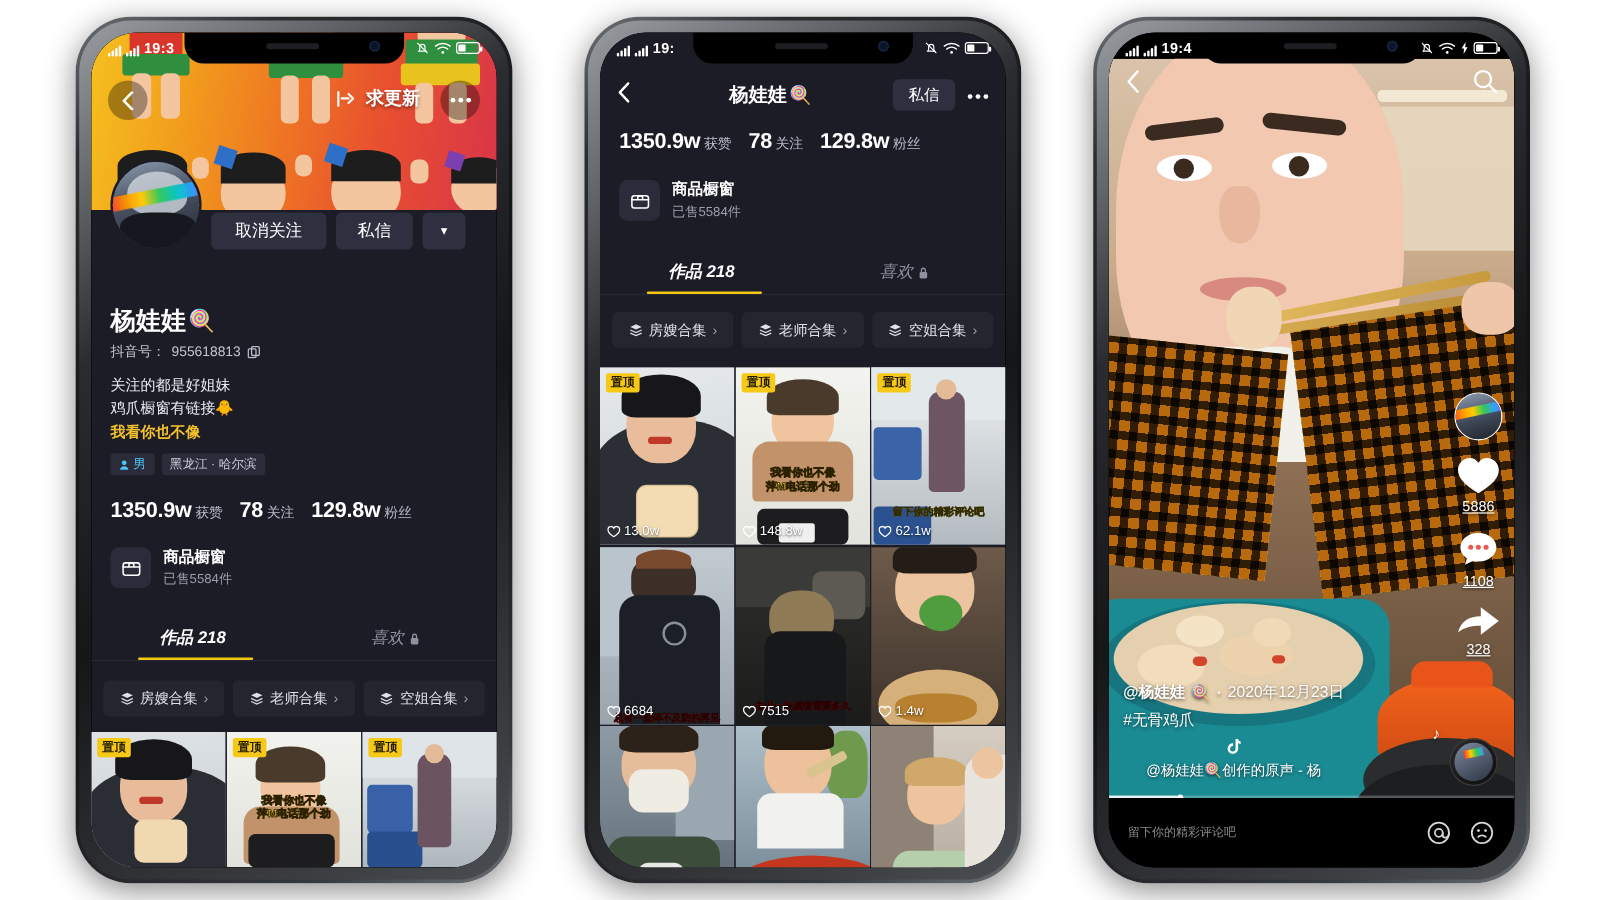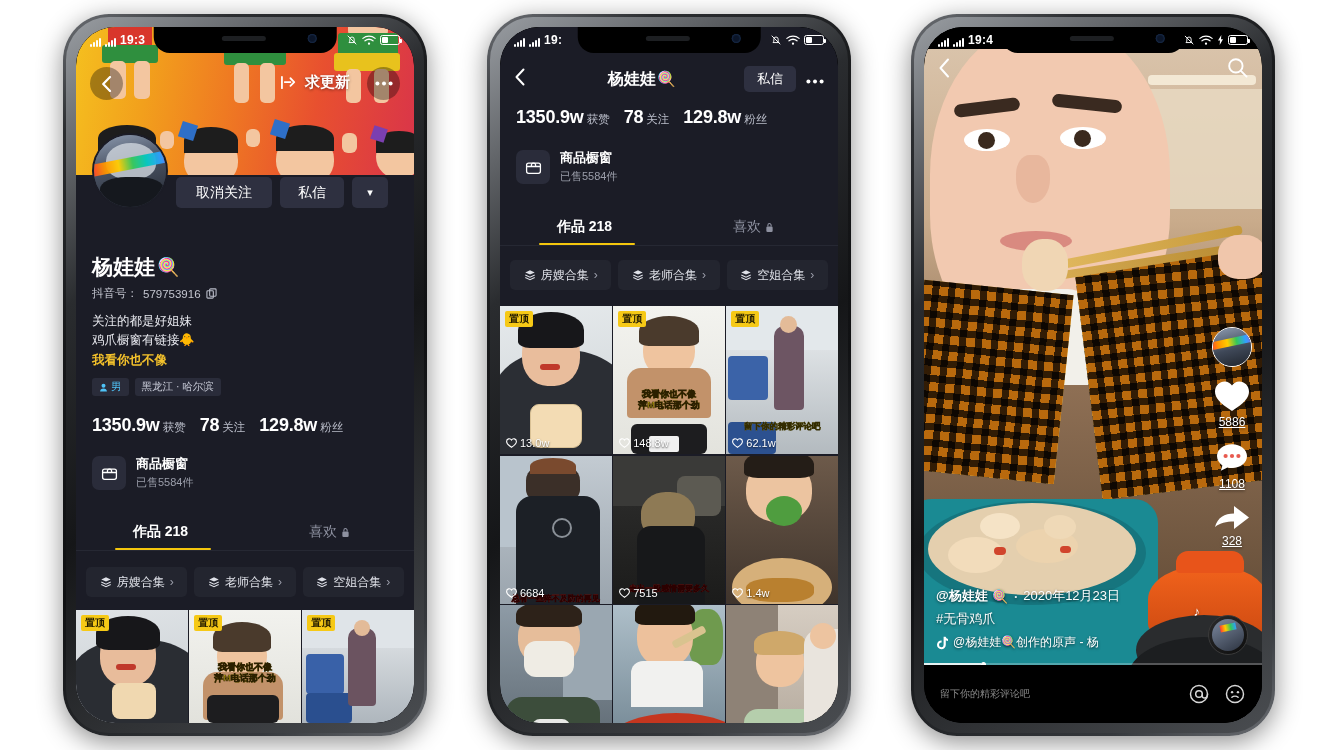--- a/index.html
+++ b/index.html
@@ -78,21 +78,21 @@
   .stat span{ font-size:11.5px; color:#b9bcc8; margin-left:3px; }
 
   .shopbox{ display:flex; align-items:center; gap:10px; }
   .shopicon{ width:34px; height:34px; border-radius:7px; background:#2a2c3a;
     display:flex; align-items:center; justify-content:center; }
   .shoptitle{ font-size:13px; font-weight:600; color:#fff; }
   .shopsub{ font-size:11px; color:#9b9eaa; margin-top:2px; }
 
   .tabs{ display:flex; position:relative; border-bottom:1px solid #262833; }
   .tab{ flex:1; text-align:center; font-size:14px; color:#8e91a0; padding:9px 0;
-    display:flex; align-items:center; justify-content:center; gap:4px; }
+    display:flex; align-items:center; justify-content:center; gap:4px;font-style:italic; }
   .tab.active{ color:#fff; font-weight:700; }
   .tabline{ position:absolute; bottom:0; height:2.5px; background:#f4c60d; border-radius:2px; }
 
   .chips{ display:flex; gap:7px; }
   .chip{ flex:1; height:30px; border-radius:5px; background:#24263200;
     background:#23252f; display:flex; align-items:center; justify-content:center;
     gap:5px; color:#dfe1e8; font-size:12px; }
 
   .grid{ display:grid; grid-template-columns:repeat(3,1fr); gap:1.5px; background:#1b1c26; }
   .cell{ position:relative; overflow:hidden; background:#2a2a30; }
@@ -114,21 +114,21 @@
   .rail{ position:absolute; right:10px; z-index:30; display:flex; flex-direction:column;
     align-items:center; gap:13px; }
   .rail .cnt{ color:#fff; font-size:12px; margin-top:2px; text-shadow:0 1px 3px rgba(0,0,0,.6);text-decoration:underline; }
   .rail-item{ display:flex; flex-direction:column; align-items:center; }
   .railav{ width:40px; height:40px; border-radius:50%; border:1.8px solid #fff; overflow:hidden;
     position:relative; background:linear-gradient(160deg,#6e7c92,#2d3542); }
   .vmeta{ position:absolute; left:12px; bottom:72px; z-index:30; color:#fff;
     text-shadow:0 1px 3px rgba(0,0,0,.65); }
   .vmeta .l1{ font-size:13px; font-weight:600; display:flex; align-items:center; gap:5px; }
   .vmeta .l2{ font-size:13px; margin-top:5px; }
-  .vmeta .l3{ font-size:12px; margin-top:6px; display:flex; align-items:center; gap:5px; }
+  .vmeta .l3{ font-size:12px; margin-top:6px; display:flex; align-items:center; gap:5px;flex-direction:column; }
   .disc{ position:absolute; right:14px; bottom:68px; width:40px; height:40px; border-radius:50%;
     background:linear-gradient(140deg,#2b2b2b,#0d0d0d); border:1px solid #3a3a3a;
     display:flex; align-items:center; justify-content:center; z-index:30; overflow:hidden; }
   .progress{ position:absolute; left:0; right:0; bottom:0; height:2px; background:rgba(255,255,255,.25); z-index:30; }
   .progress i{ position:absolute; left:0; top:0; bottom:0; width:17%; background:rgba(255,255,255,.85); }
   .progress b{ position:absolute; left:17%; top:-1.5px; width:5px; height:5px; border-radius:50%; background:#fff; }
   .cbar{ position:absolute; left:0; right:0; bottom:0; height:58px; background:#000;
     display:flex; align-items:center; justify-content:space-between; padding:0 16px; z-index:31; }
   .cbar .ph{ color:#8a8a8a; font-size:10px; }
   .cbar .icons{ display:flex; align-items:center; gap:14px; color:#d6d6d6; }
@@ -227,21 +227,21 @@
               </div>
           </div>
 
           <div style="position:absolute; left:16px; top:226px;">
             <div class="uname">
               <span>杨娃娃</span>
               <span style="font-size:18px">🍭</span>
             </div>
             <div class="uid" style="margin-top:5px;">
               <span>抖音号：</span>
-              <span>579753916</span>
+              <span>955618813</span>
               <svg width="11" height="11" viewBox="0 0 12 12">
                   <rect x="1" y="3" width="7" height="8" rx="1" stroke="#b9bcc8" fill="none" stroke-width="1.2"></rect>
                   <rect x="4" y="1" width="7" height="8" rx="1" stroke="#b9bcc8" fill="none" stroke-width="1.2"></rect>
                 </svg>
             </div>
           </div>
 
           <div style="position:absolute; left:16px; top:285px;">
             <div class="bio">
               <div>关注的都是好姐妹</div>

